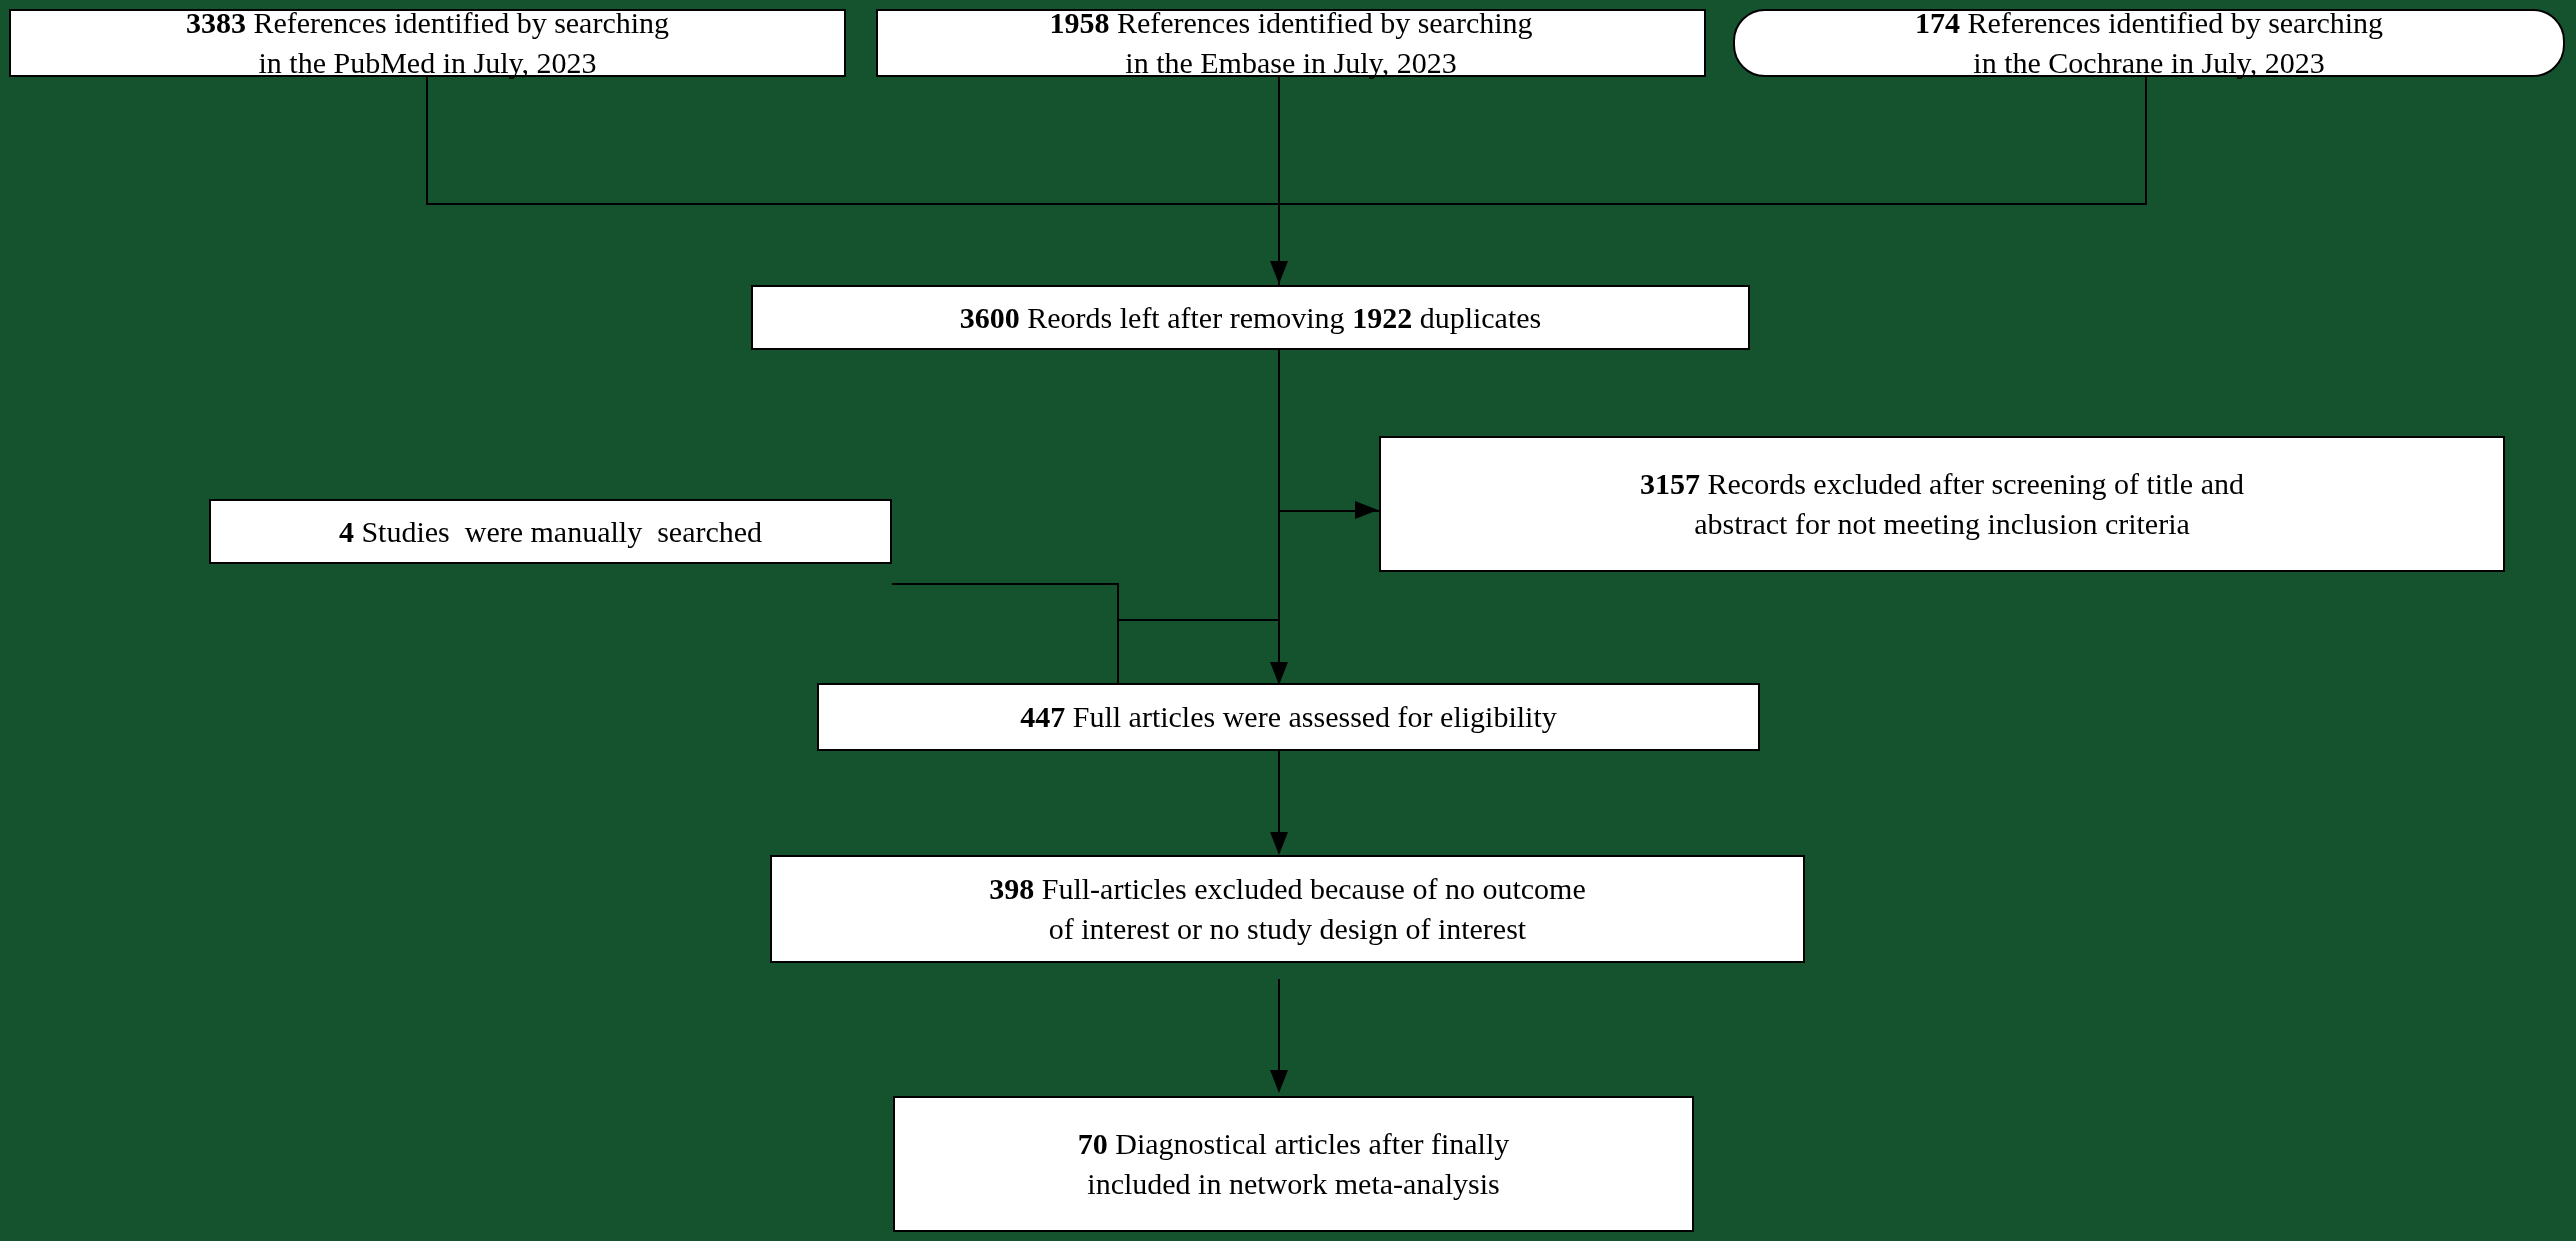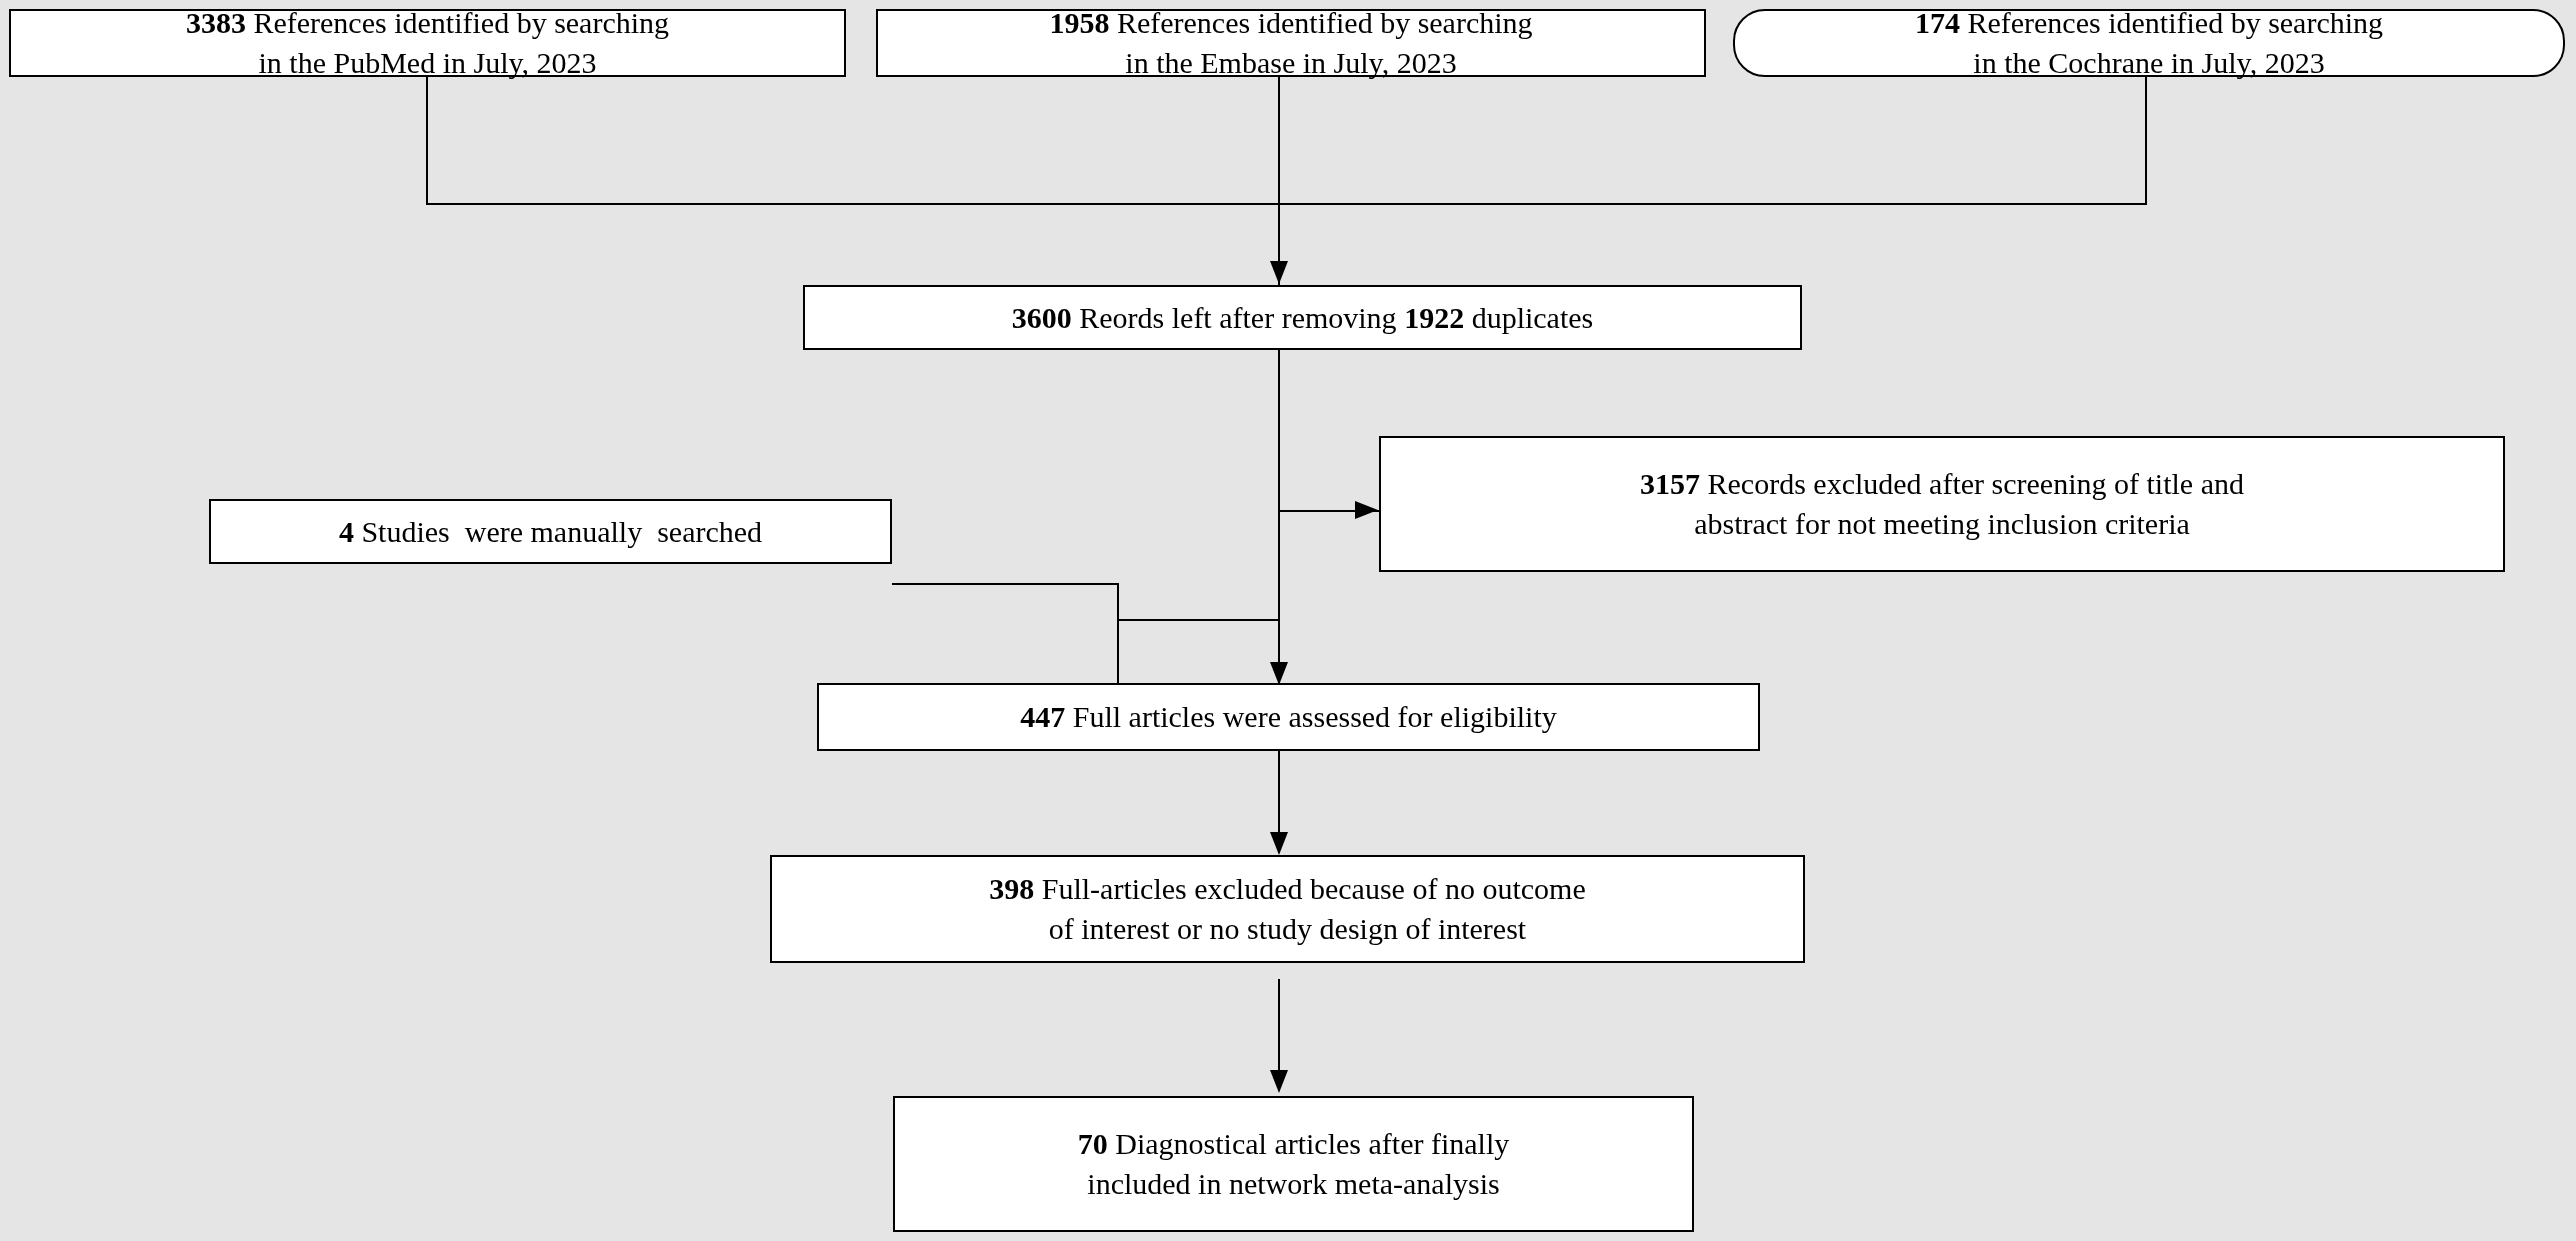--- a/index.html
+++ b/index.html
@@ -5,21 +5,21 @@
 <style>
   html, body {
     margin: 0;
     padding: 0;
     background: #ffffff;
   }
   #diagram {
     position: relative;
     width: 2576px;
     height: 1241px;
-    background: #e5e5e5;
+    background: #14532d;
     font-family: "Liberation Serif", "DejaVu Serif", serif;
     overflow: hidden;
   }
 
   
   .node {
     position: absolute;
     box-sizing: border-box;
     border: 2.3px solid #000000;
     background: #ffffff;
@@ -96,21 +96,21 @@
 
   <div class="vline" style="left:426px; top:77px; height:128px;"></div>
   <div class="vline" style="left:1278px; top:77px; height:128px;"></div>
   <div class="vline" style="left:2145px; top:77px; height:128px;"></div>
 
   <div class="hline" style="left:426px; top:203px; width:1721px;"></div>
 
   <div class="vline" style="left:1278px; top:203px; height:83px;"></div>
   <div class="arrow-down" style="left:1270px; top:261px;"></div>
 
-  <div class="node" style="left:803px; top:285px; width:999px; height:65px;">
+  <div class="node" style="left:751px; top:285px; width:999px; height:65px;">
     <span class="txt">
       <b>3600 </b>
       <span>Reords left after removing </span>
       <b>1922 </b>
       <span>duplicates</span>
     </span>
   </div>
 
   <div class="vline" style="left:1278px; top:350px; height:333px;"></div>
   <div class="arrow-down" style="left:1270px; top:662px;"></div>

